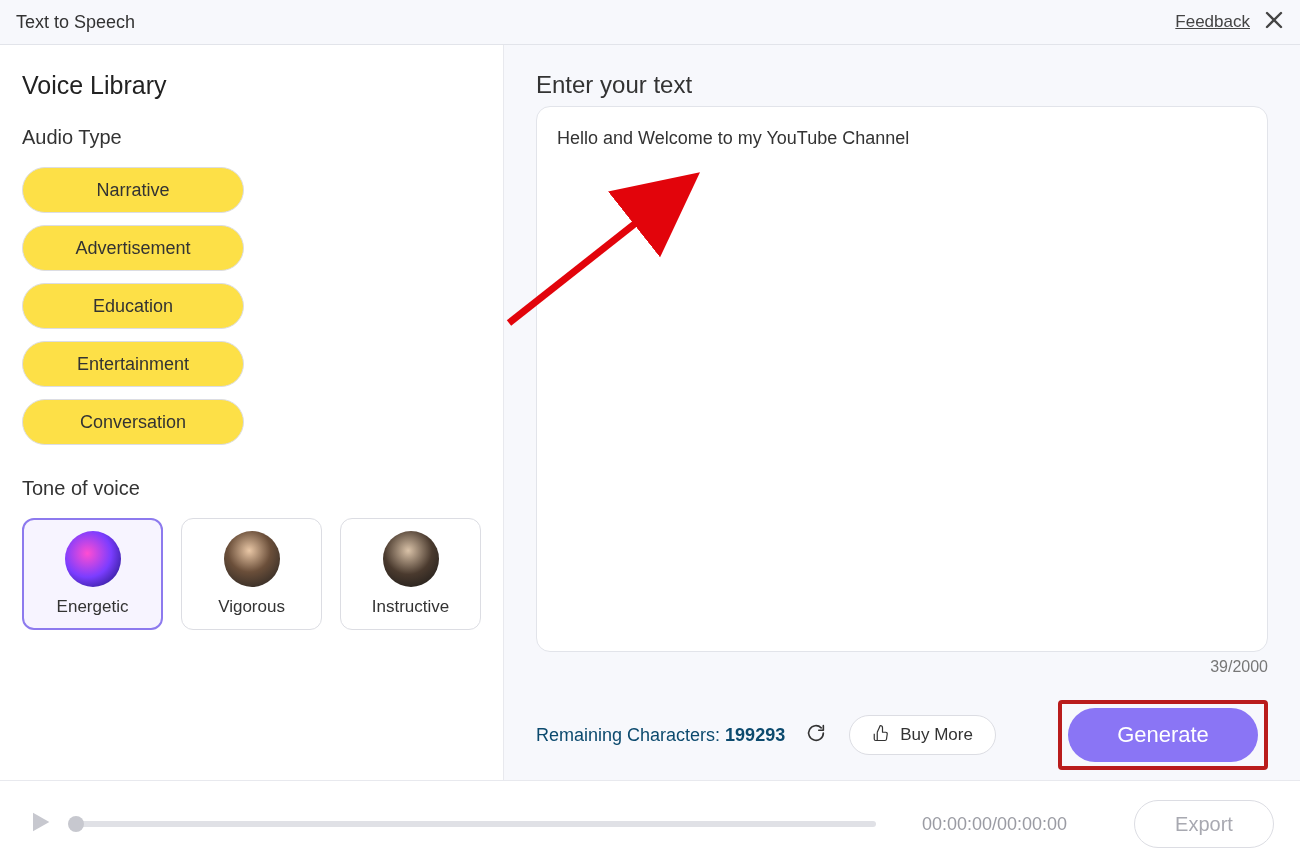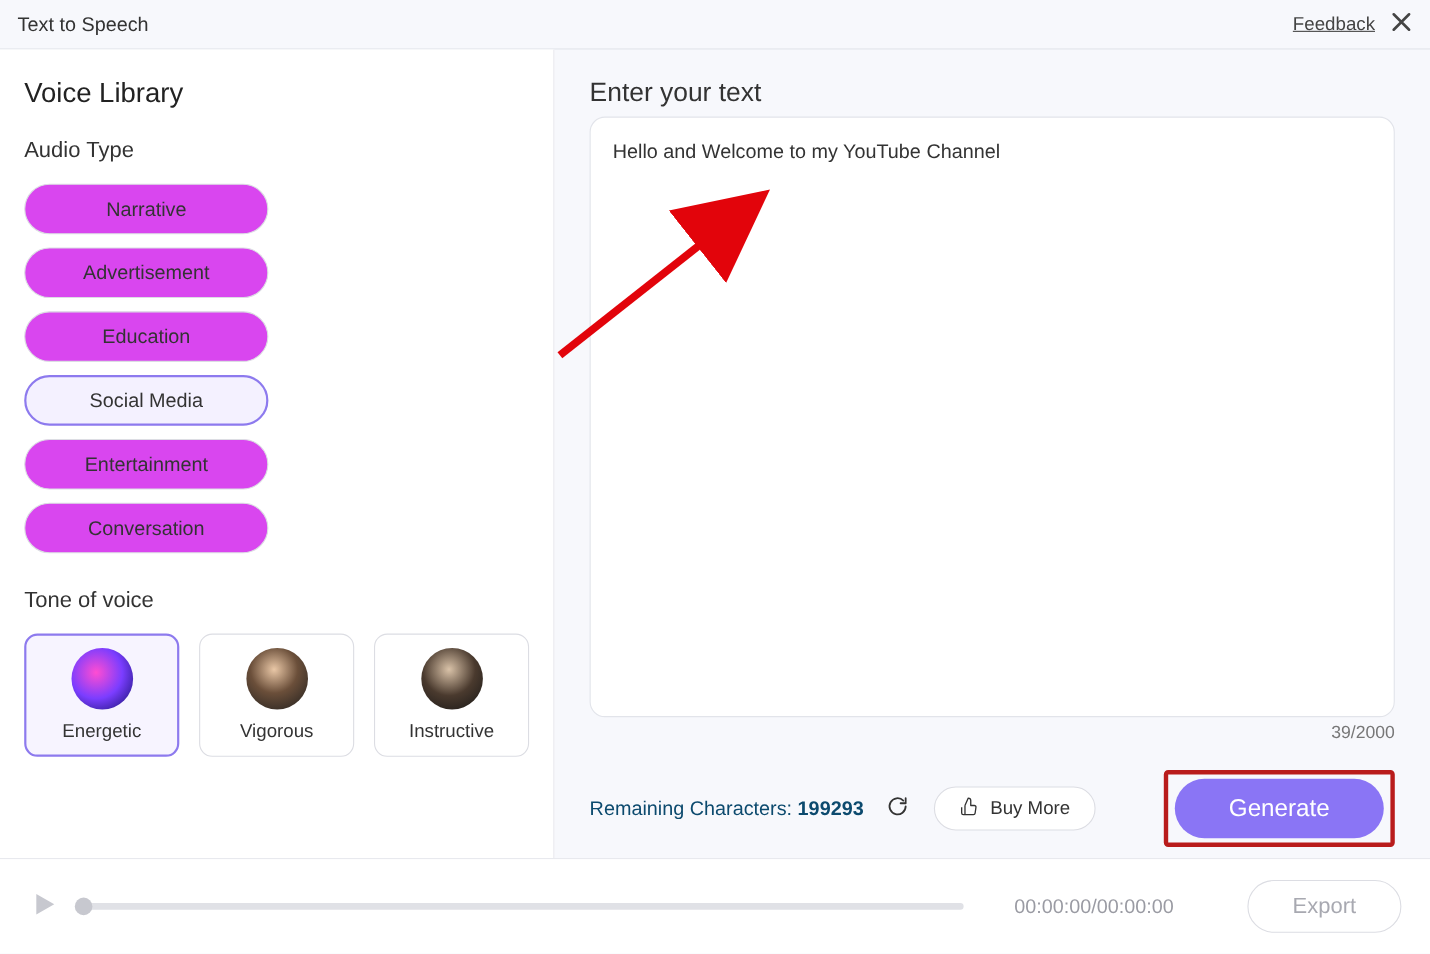--- a/index.html
+++ b/index.html
@@ -8,21 +8,21 @@
   .titlebar .title { font-size: 18px; color: #333; }
   .titlebar .right { display: flex; align-items: center; gap: 14px; }
   .titlebar .feedback { font-size: 17px; text-decoration: underline; color: #444; cursor: pointer; }
   .titlebar .close { font-size: 22px; cursor: pointer; color: #444; line-height: 1; }
 
   .main { display: flex; height: 735px; }
   .sidebar { width: 504px; padding: 26px 22px 20px 22px; background: #fff; border-right: 1px solid #e8e9ee; }
   .sidebar h1 { font-size: 25px; font-weight: 500; color: #222; margin-bottom: 26px; }
   .section-head { font-size: 20px; color: #333; margin-bottom: 18px; }
   .pill-grid { display: flex; flex-wrap: wrap; gap: 12px 16px; margin-bottom: 32px; }
-  .pill { width: 222px; height: 46px; border: 1.5px solid #dcdde3; border-radius: 23px; background: #d946ef; display: flex; align-items: center; justify-content: center; font-size: 18px; color: #333; cursor: pointer; }
+  .pill { width: 222px; height: 46px; border: 1.5px solid #dcdde3; border-radius: 23px; background: #fde047; display: flex; align-items: center; justify-content: center; font-size: 18px; color: #333; cursor: pointer; }
   .pill.selected { border: 2px solid #8d7aee; background: #f4f1ff; }
   .voice-grid { display: flex; gap: 18px; }
   .voice-card { width: 144px; height: 112px; border: 1.5px solid #dcdde3; border-radius: 12px; display: flex; flex-direction: column; align-items: center; justify-content: center; gap: 10px; cursor: pointer; background: #fff; }
   .voice-card.selected { border: 2px solid #8d7aee; background: #f7f4ff; }
   .avatar { width: 56px; height: 56px; border-radius: 50%; }
   .avatar.a1 { background: radial-gradient(circle at 40% 40%, #ff4dd2 0%, #7b3dff 50%, #0e0e66 100%); }
   .avatar.a2 { background: radial-gradient(circle at 45% 35%, #e9c7a6 0%, #6b4f3a 45%, #1d1d1d 100%); }
   .avatar.a3 { background: radial-gradient(circle at 45% 35%, #d9c2a8 0%, #4a3a2e 50%, #151515 100%); }
   .voice-label { font-size: 17px; color: #333; }
 
@@ -65,21 +65,20 @@
 
 <div class="main">
   <div class="sidebar">
     <h1>Voice Library</h1>
 
     <div class="section-head">Audio Type</div>
     <div class="pill-grid">
       <div class="pill">Narrative</div>
       <div class="pill">Advertisement</div>
       <div class="pill">Education</div>
-      <div class="pill selected">Social Media</div>
       <div class="pill">Entertainment</div>
       <div class="pill">Conversation</div>
     </div>
 
     <div class="section-head">Tone of voice</div>
     <div class="voice-grid">
       <div class="voice-card selected">
         <div class="avatar a1"></div>
         <div class="voice-label">Energetic</div>
       </div>

